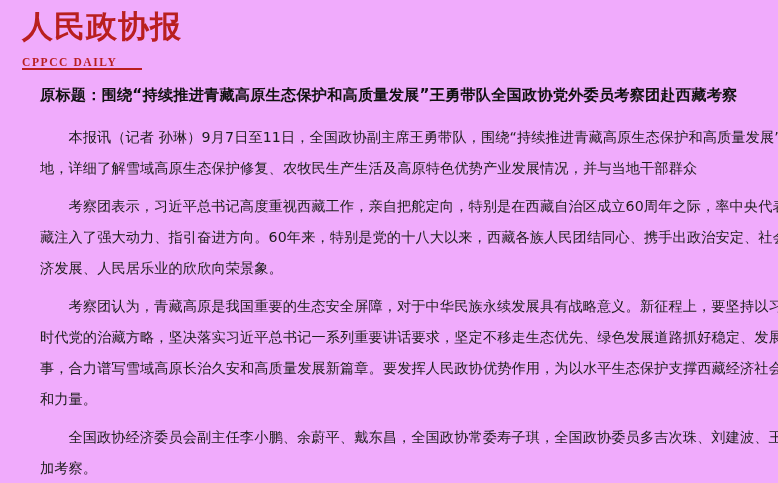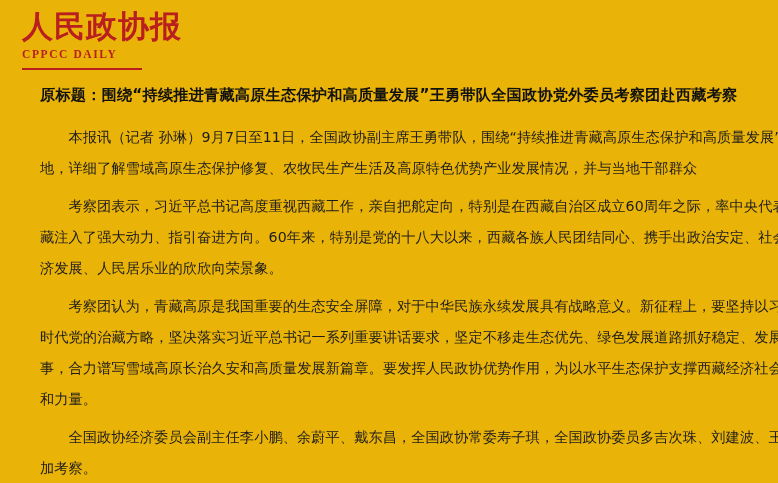--- a/index.html
+++ b/index.html
@@ -11,41 +11,41 @@
     width: 778px;
     height: 483px;
     overflow: hidden;
     font-family: "DejaVu Sans", "Liberation Sans", sans-serif;
     color: #1a1a1a;
   }
   .page {
     position: relative;
     width: 778px;
     height: 483px;
-    background: #eab308;
+    background: #f0abfc;
   }
 
   
   .masthead {
     position: absolute;
     left: 22px;
     top: 8px;
     width: 300px;
   }
   .masthead-title {
     font-family: "DejaVu Serif", "Liberation Serif", serif;
     font-weight: bold;
     font-size: 31px;
     line-height: 36px;
     letter-spacing: 1px;
     color: #b91f1f;
     white-space: nowrap;
   }
   .masthead-sub {
-    margin-top: 4px;
+    margin-top: 12px;
     font-family: "Liberation Serif", "DejaVu Serif", serif;
     font-size: 11.5px;
     letter-spacing: 1.6px;
     color: #b91f1f;
     font-weight: bold;
   }
   .masthead-rule {
     position: absolute;
     left: 22px;
     top: 68px;

